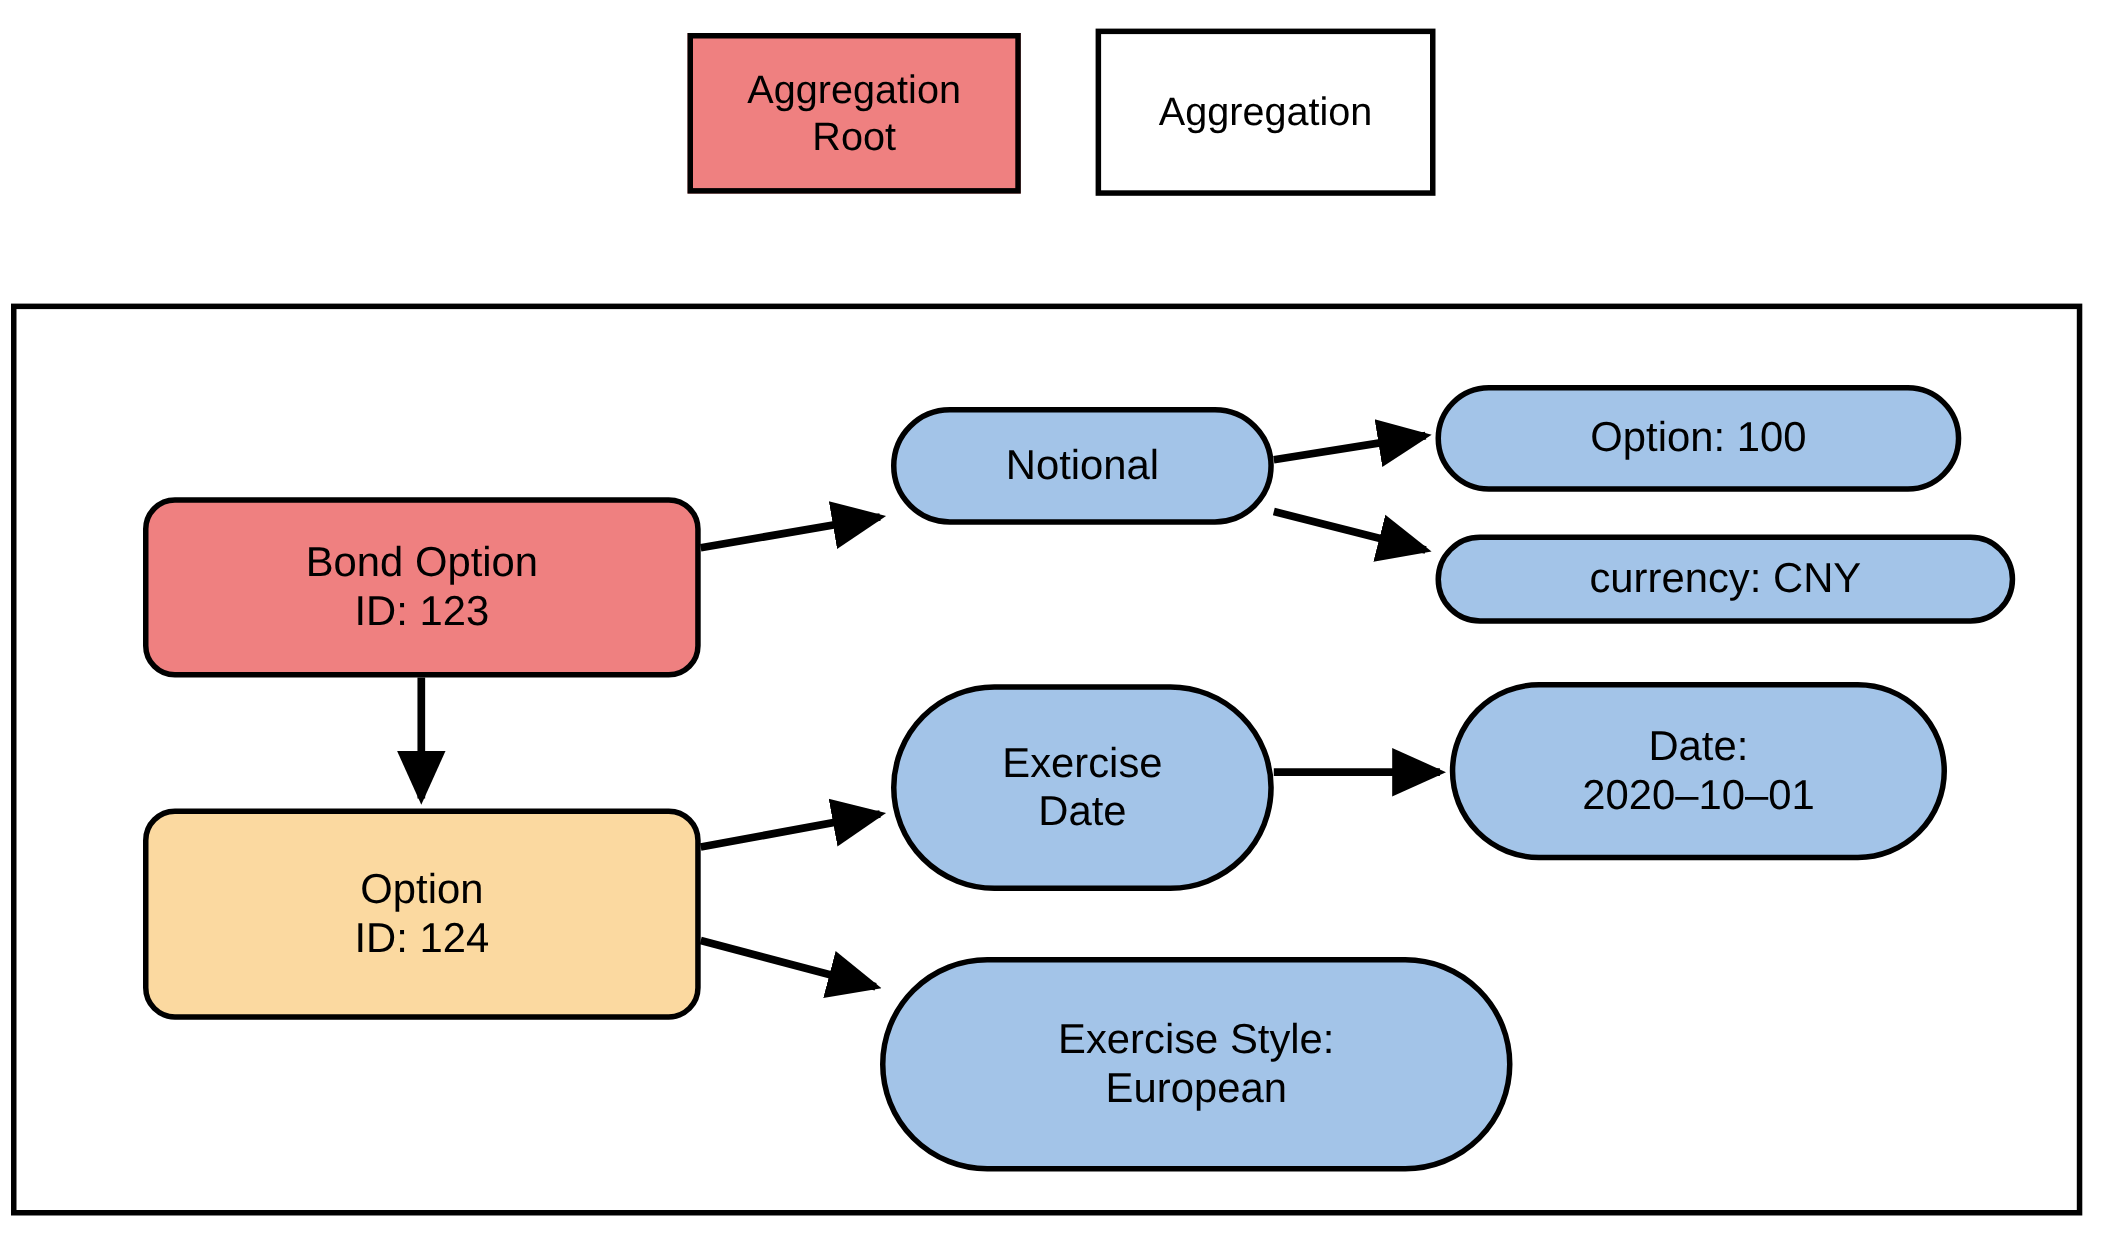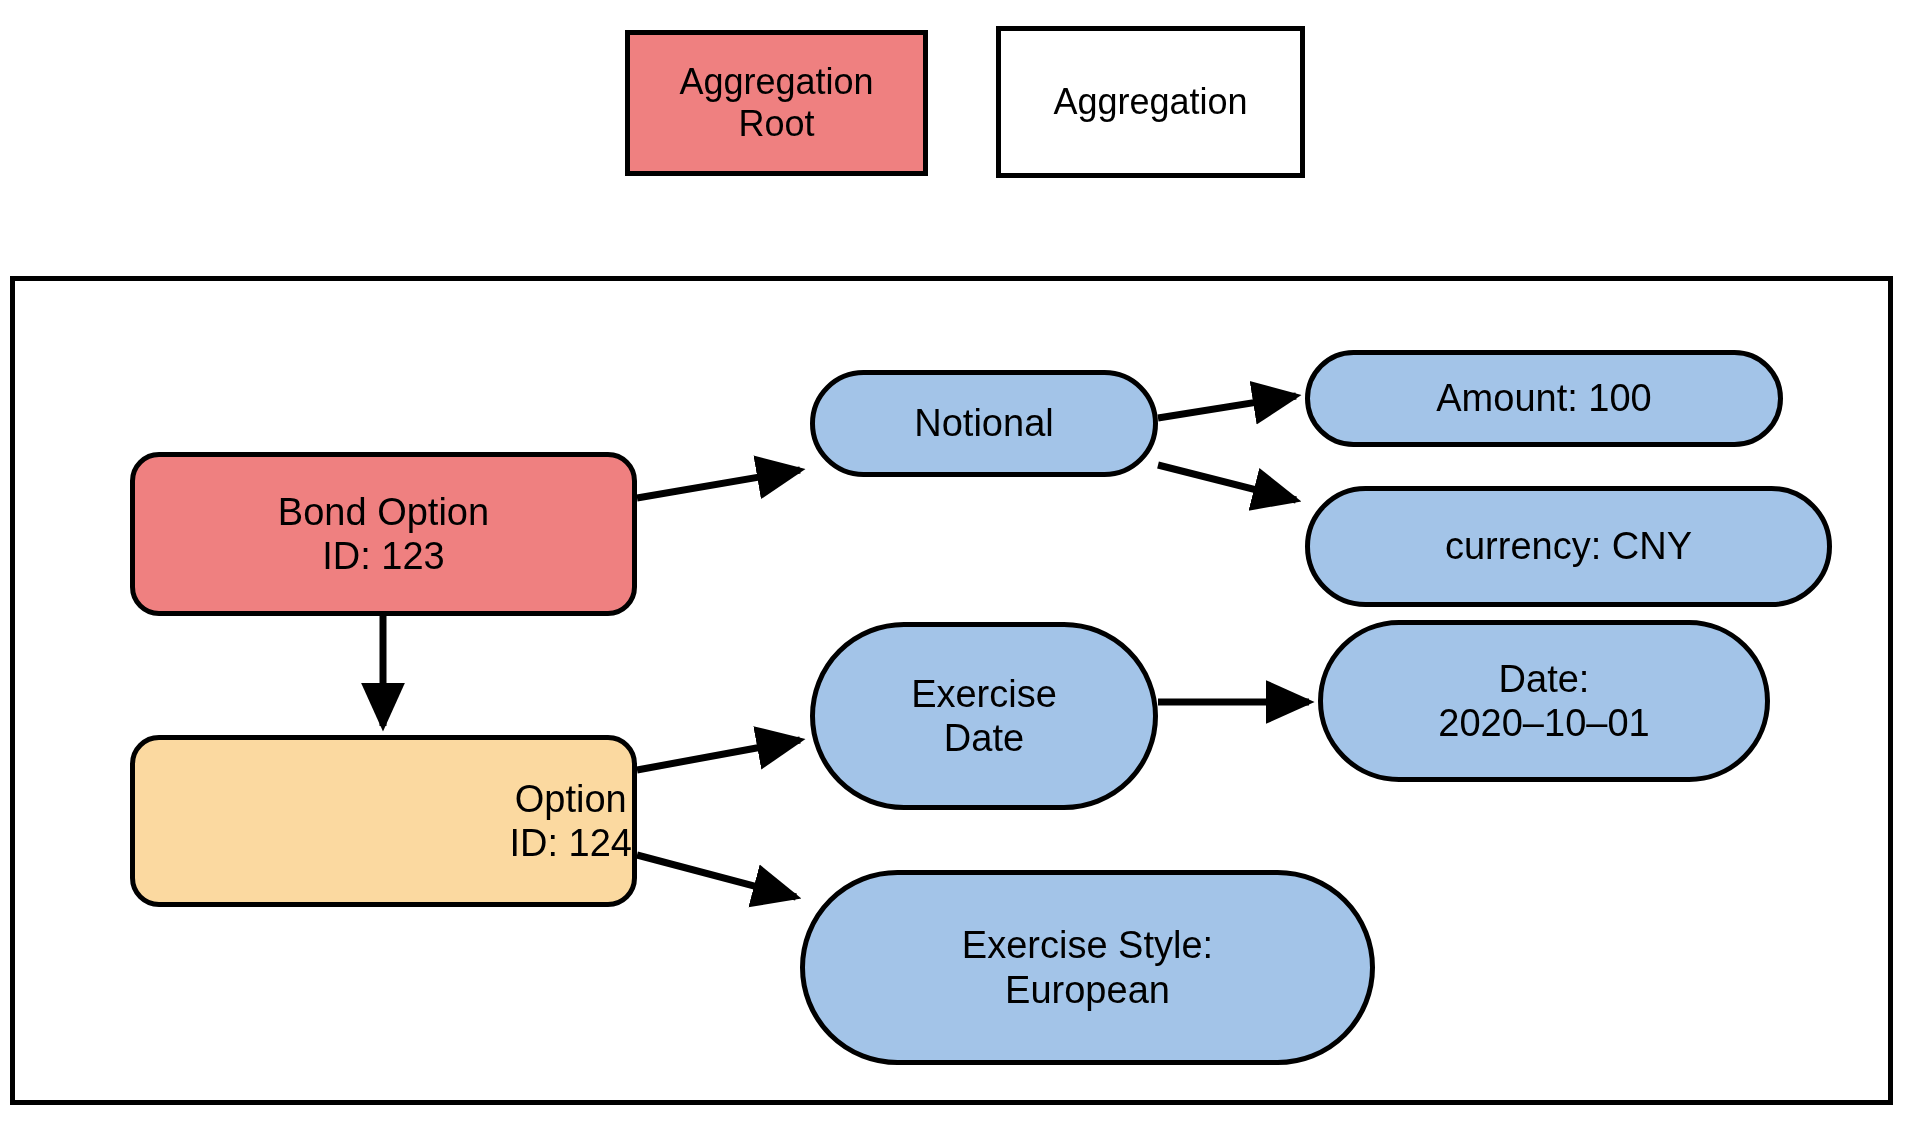--- a/index.html
+++ b/index.html
@@ -89,41 +89,40 @@
     left: 130px;
     top: 452px;
     width: 507px;
     height: 164px;
     background: #ef8080;
   }
   #node-option {
     left: 130px;
     top: 735px;
     width: 507px;
-    height: 172px;
+    height: 192px;
     background: #fbd9a0;
-    justify-content: flex-end;
   }
   #node-notional {
     left: 810px;
     top: 370px;
     width: 348px;
     height: 107px;
   }
   #node-amount {
     left: 1305px;
     top: 350px;
     width: 478px;
     height: 97px;
   }
   #node-currency {
     left: 1305px;
     top: 486px;
     width: 527px;
-    height: 121px;
+    height: 81px;
     text-align: right;
   }
   #node-exercise-date {
     left: 810px;
     top: 622px;
     width: 348px;
     height: 188px;
   }
   #node-date-value {
     left: 1318px;
@@ -195,21 +194,21 @@
   <div id="node-option" class="node rect">
     <span>Option
 ID: 124</span>
   </div>
 
   <div id="node-notional" class="node stadium">
     <span>Notional</span>
   </div>
 
   <div id="node-amount" class="node stadium">
-    <span>Amount: 100</span>
+    <span>Option: 100</span>
   </div>
 
   <div id="node-currency" class="node stadium">
     <span>currency: CNY</span>
   </div>
 
   <div id="node-exercise-date" class="node stadium">
     <span>Exercise
 Date</span>
   </div>

